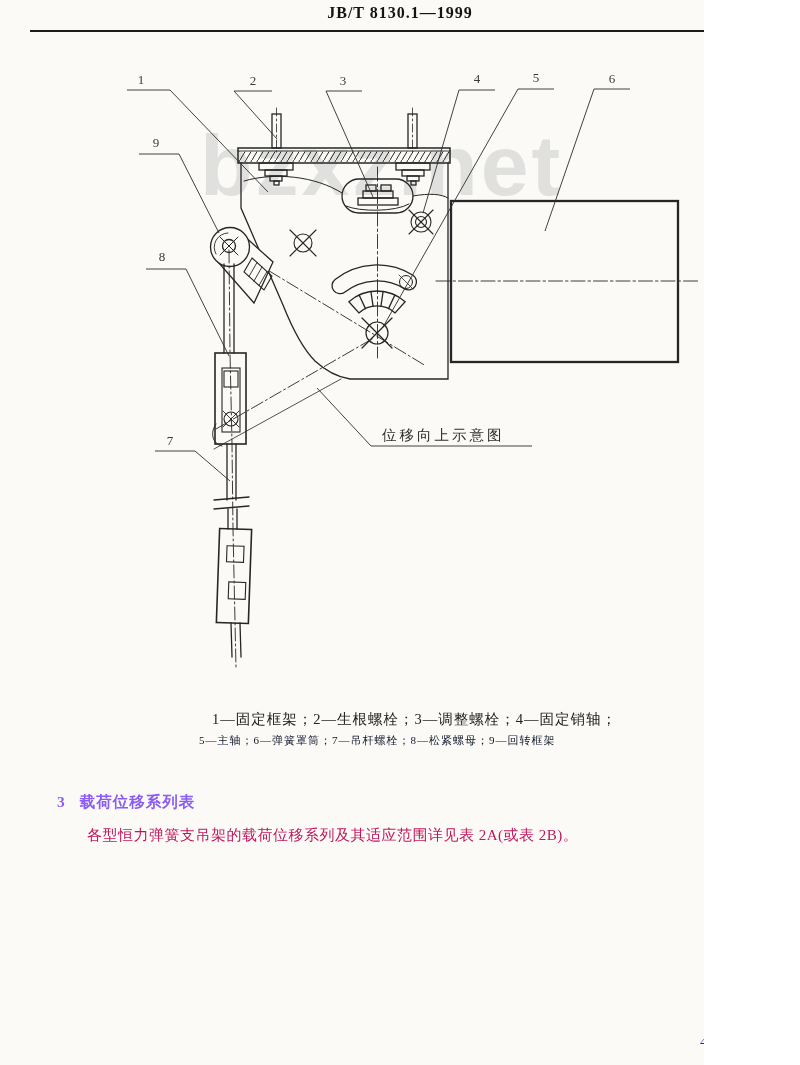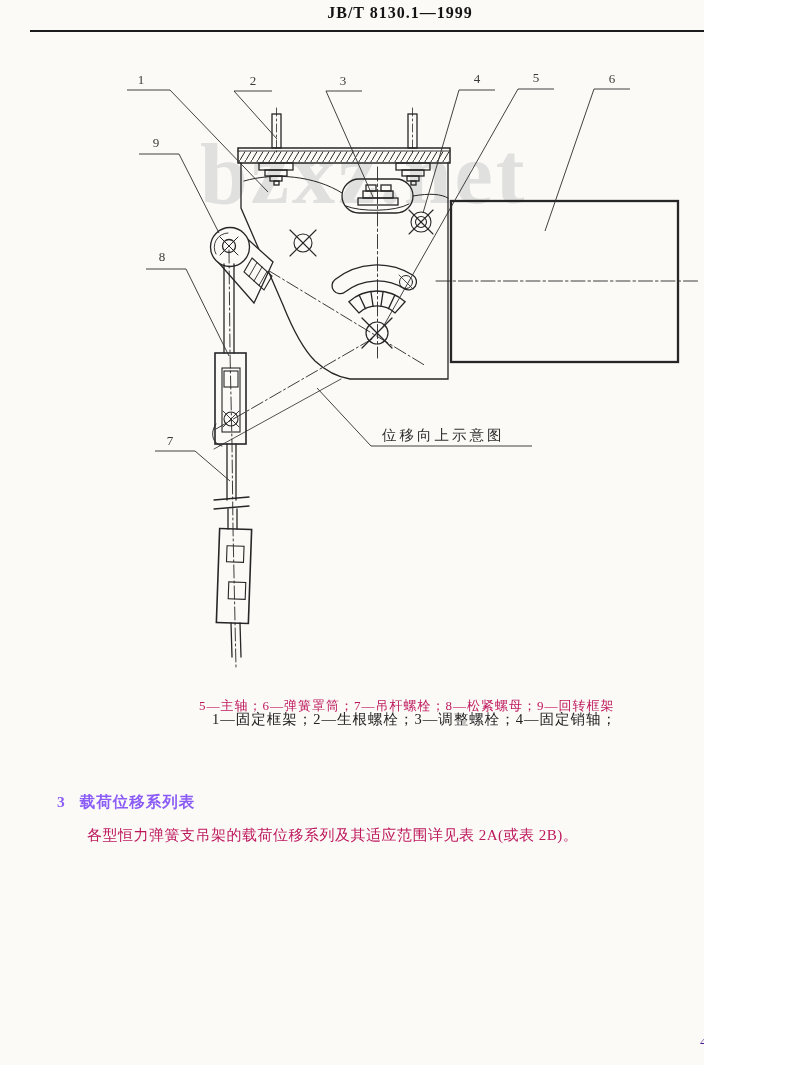--- a/index.html
+++ b/index.html
@@ -14,41 +14,41 @@
   .doc-header{
     position:absolute;top:4px;left:0;width:800px;
     text-align:center;font-weight:bold;font-size:16px;
     letter-spacing:1px;color:#141414;
   }
   .header-rule{
     position:absolute;top:30px;left:30px;width:745px;height:2px;
     background:#1c1c1c;
   }
   .watermark{
-    position:absolute;left:200px;top:124px;
-    font-family:Liberation Serif, serif;
+    position:absolute;left:200px;top:116px;
+    font-family:Liberation Sans, sans-serif;
     font-weight:bold;font-size:86px;letter-spacing:3px;
     color:#e0e0de;user-select:none;white-space:nowrap;
   }
   svg.diagram{position:absolute;left:0;top:0;}
   .callout-num{
     font-family:"Liberation Serif", serif;
     font-size:13px;fill:#3a3a3a;
   }
   .inline-label{
     font-family:"Liberation Serif", serif;
     font-size:14.5px;fill:#2c2c2c;letter-spacing:3px;
   }
   .caption-line1{
     position:absolute;left:212px;top:710px;
     font-size:14.5px;letter-spacing:1px;color:#222;
   }
   .caption-line2{
-    position:absolute;left:199px;top:697px;
-    font-size:13px;letter-spacing:1px;color:#be185d;
+    position:absolute;left:199px;top:733px;
+    font-size:11px;letter-spacing:1px;color:#0f172a;
   }
   .figure-title{
     position:absolute;left:180px;top:754px;width:400px;
     text-align:center;font-size:17px;font-weight:bold;
     letter-spacing:2px;color:#1a1a1a;
   }
   .section-heading{
     position:absolute;left:57px;top:792px;
     font-size:15.5px;font-weight:bold;color:#8b5cf6;letter-spacing:1px;
   }

